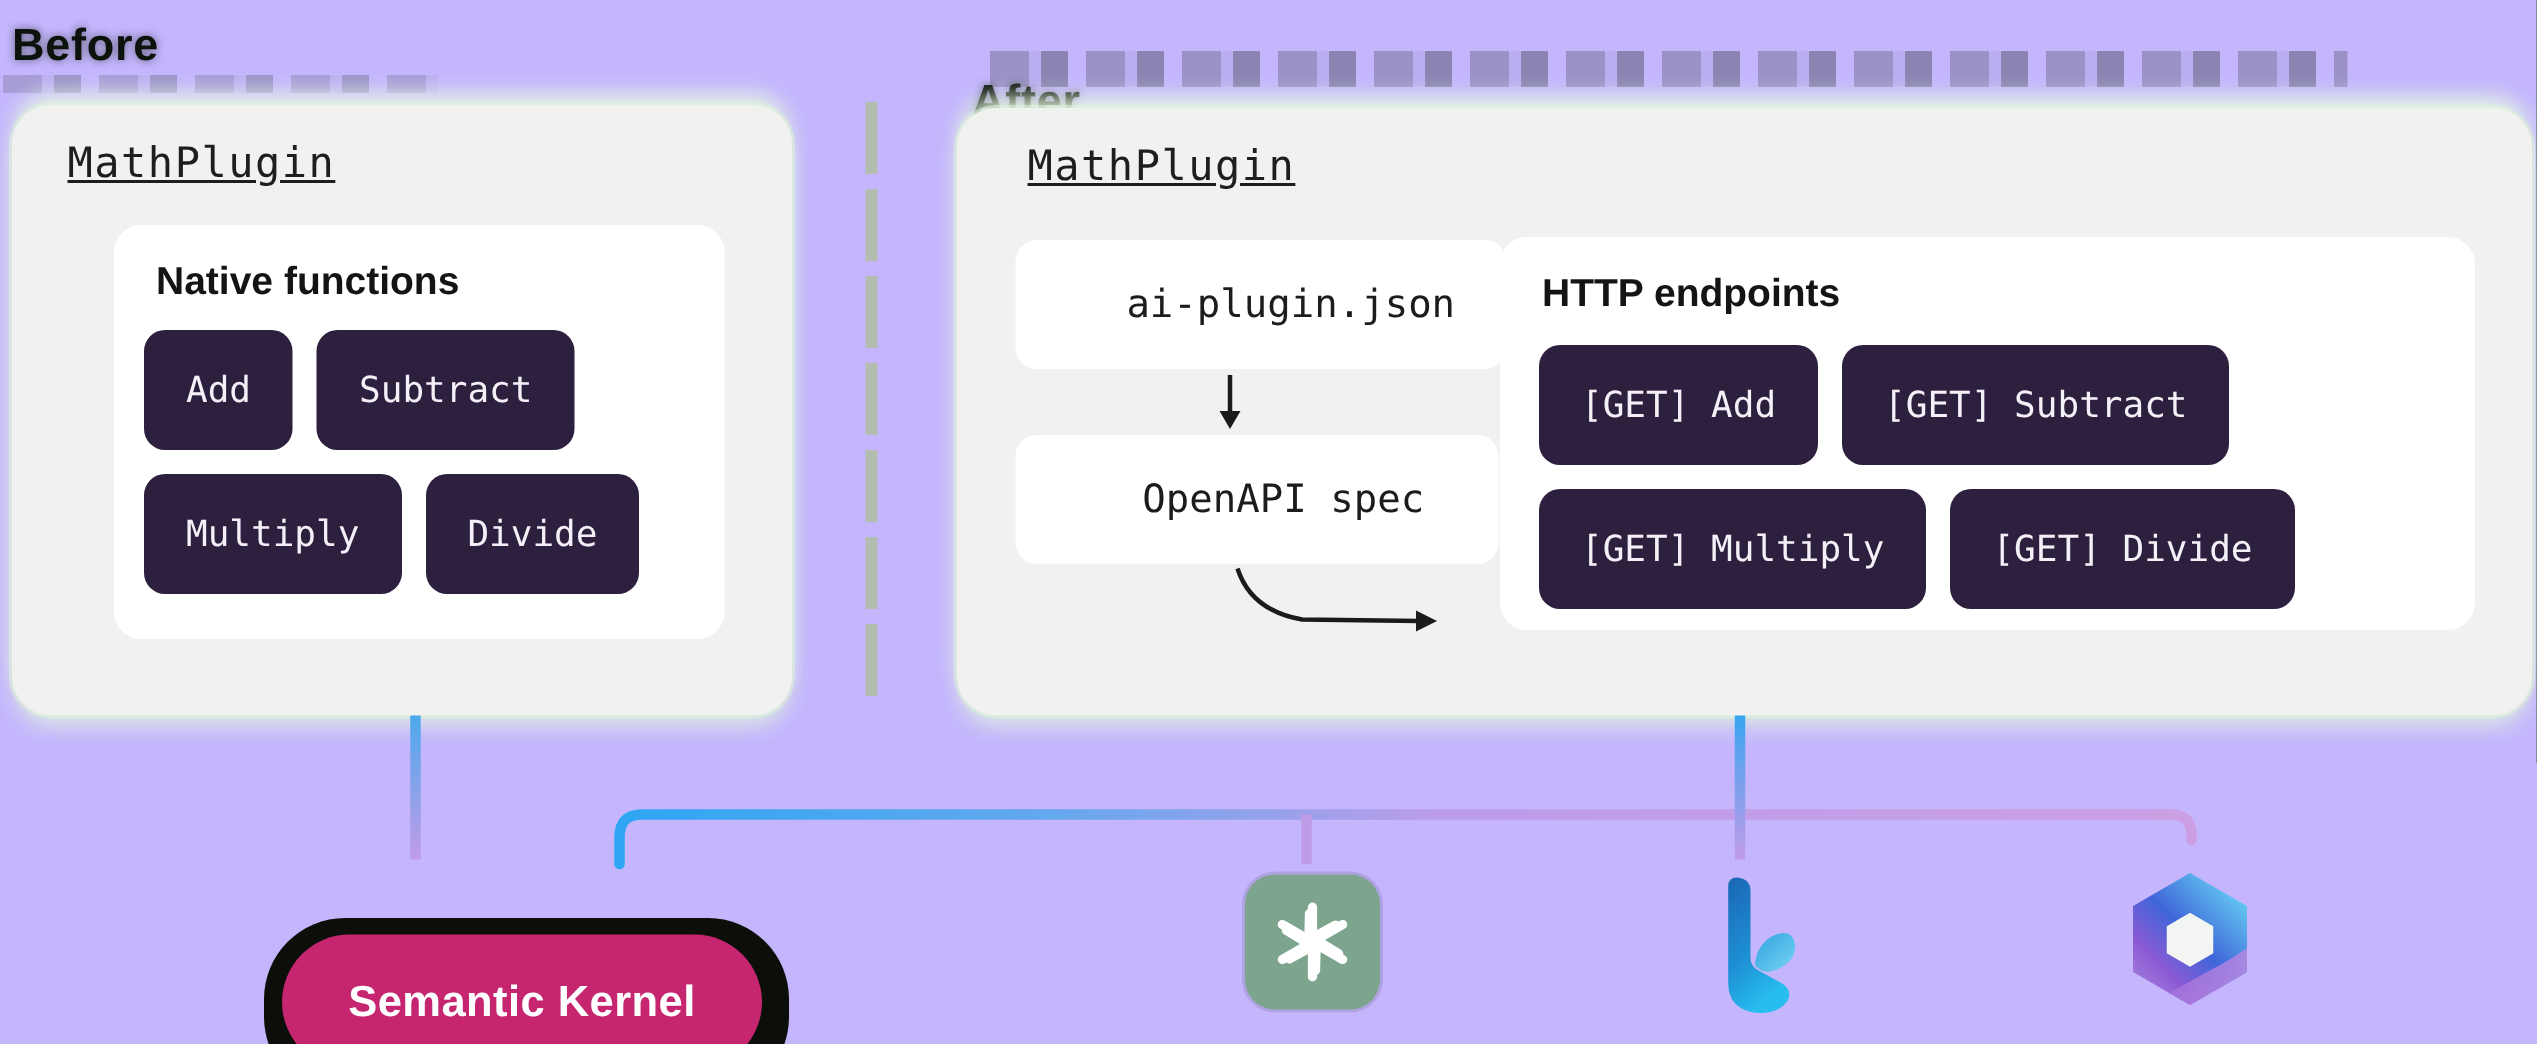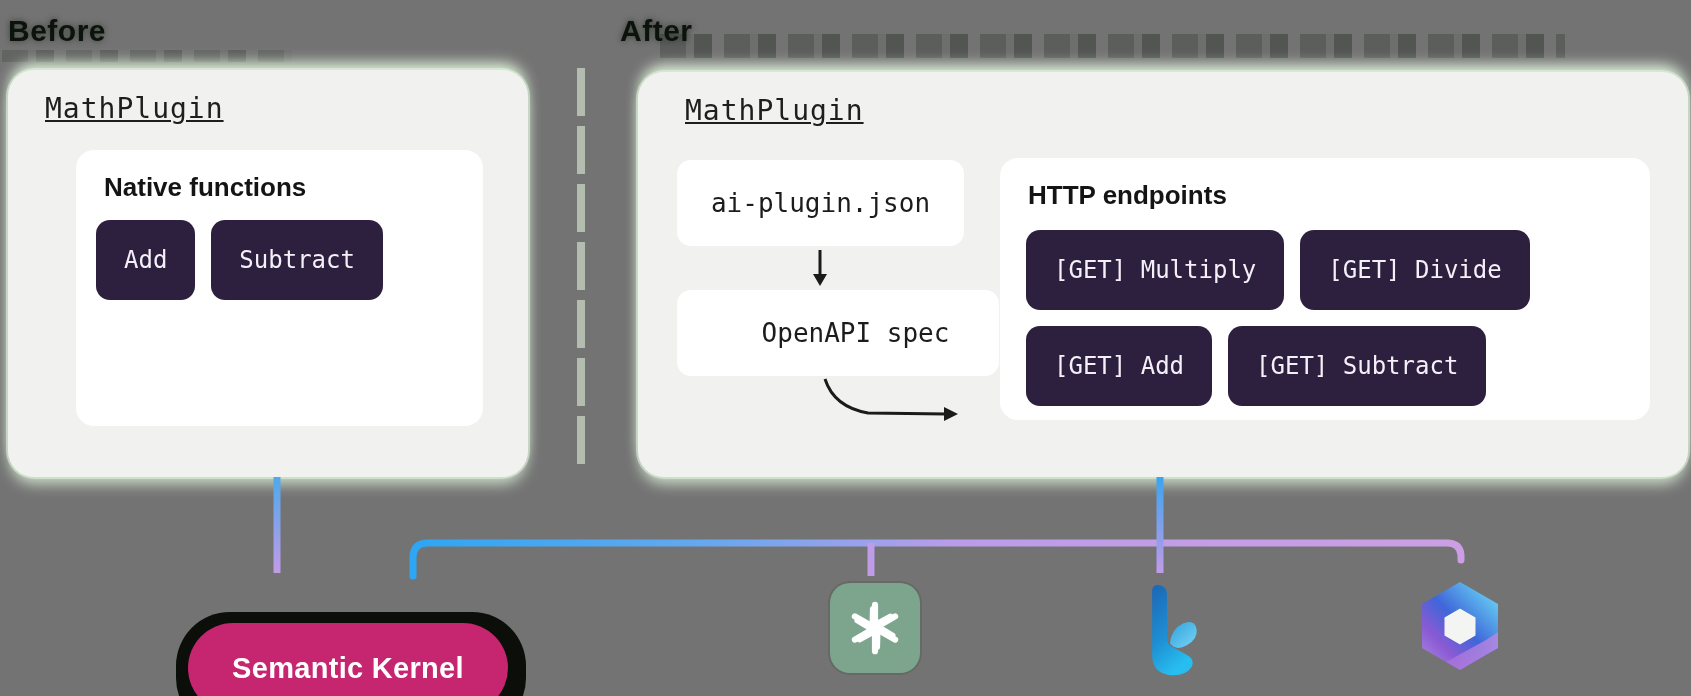--- a/index.html
+++ b/index.html
@@ -1,28 +1,28 @@
 <!DOCTYPE html>
 <html><head>
 <meta charset="utf-8">
 <style>
   html,body{margin:0;padding:0;background:#4a7150;}
   .canvas{
     position:relative;width:1691px;height:696px;overflow:hidden;
-    background:#737373;
+    background:#c4b5fd;
     font-family:"Liberation Sans",sans-serif;
   }
   .mono{font-family:"DejaVu Sans Mono","Liberation Mono",monospace;}
 
   .section-label{
     position:absolute;top:14px;font-size:30px;font-weight:bold;color:#0c120c;
     letter-spacing:0.5px;text-shadow:0 0 6px rgba(10,25,10,0.55);
   }
   .label-before{left:8px;}
-  .label-after{left:620px;}
+  .label-after{left:648px;margin-top:37px;}
 
   .artifact-strip{
     position:absolute;height:24px;
     background:repeating-linear-gradient(90deg,
       rgba(6,18,8,0.22) 0 26px, rgba(6,18,8,0.05) 26px 34px, rgba(6,18,8,0.30) 34px 52px, rgba(6,18,8,0.00) 52px 64px);
   }
   .strip-after{left:660px;top:34px;width:905px;}
   .strip-before{left:2px;top:50px;width:290px;height:12px;opacity:.7;}
   .artifact-dot{position:absolute;background:#0b120b;}
 
@@ -57,21 +57,21 @@
     height:80px;padding:0 28px;border-radius:14px;background:#2d1f3e;
     color:#f4f0f7;font-size:24px;font-family:"DejaVu Sans Mono","Liberation Mono",monospace;
     white-space:nowrap;
   }
 
   .file-box{
     position:absolute;left:39px;width:287px;height:86px;background:#ffffff;border-radius:14px;
     display:flex;align-items:center;justify-content:center;
     font-size:26px;color:#1c1c1c;
   }
-  .file-manifest{top:88px;}
+  .file-manifest{top:88px;padding-left:40px;}
   .file-openapi{top:218px;padding-left:35px;}
 
   .overlay{position:absolute;left:0;top:0;pointer-events:none;}
 
   .pill-wrap{position:absolute;left:188px;top:580px;width:320px;height:90px;margin-top:43px;}
   .pill-blob{
     position:absolute;left:-12px;top:-11px;right:-18px;bottom:-19px;
     background:#0b0e09;border-radius:54px;
   }
   .pill{
@@ -104,40 +104,44 @@
 
   <div class="card card-before">
     <div class="card-title mono title-before">MathPlugin</div>
     <div class="inner-card panel-native">
       <div class="inner-heading">Native functions</div>
       <div class="btn-rows">
         <div class="btn-row">
           <div class="node-btn">Add</div>
           <div class="node-btn">Subtract</div>
         </div>
+        <div class="btn-row">
+          <div class="node-btn">Multiply</div>
+          <div class="node-btn">Divide</div>
+        </div>
       </div>
     </div>
   </div>
 
   <div class="card card-after">
     <div class="card-title mono title-after">MathPlugin</div>
 
     <div class="file-box mono file-manifest">ai-plugin.json</div>
     <div class="file-box mono file-openapi">OpenAPI spec</div>
 
     <div class="inner-card panel-http">
       <div class="inner-heading">HTTP endpoints</div>
       <div class="btn-rows" style="left:26px;top:72px;">
         <div class="btn-row">
+          <div class="node-btn">[GET] Add</div>
+          <div class="node-btn">[GET] Subtract</div>
+        </div>
+        <div class="btn-row">
           <div class="node-btn">[GET] Multiply</div>
           <div class="node-btn">[GET] Divide</div>
-        </div>
-        <div class="btn-row">
-          <div class="node-btn">[GET] Add</div>
-          <div class="node-btn">[GET] Subtract</div>
         </div>
       </div>
     </div>
   </div>
 
   <svg class="overlay" width="1691" height="696" viewBox="0 0 1691 696">
     <defs>
       <linearGradient id="gBus" gradientUnits="userSpaceOnUse" x1="413" y1="0" x2="1461" y2="0">
         <stop offset="0" stop-color="#2ea6f3"></stop>
         <stop offset="0.28" stop-color="#66a8ee"></stop>

